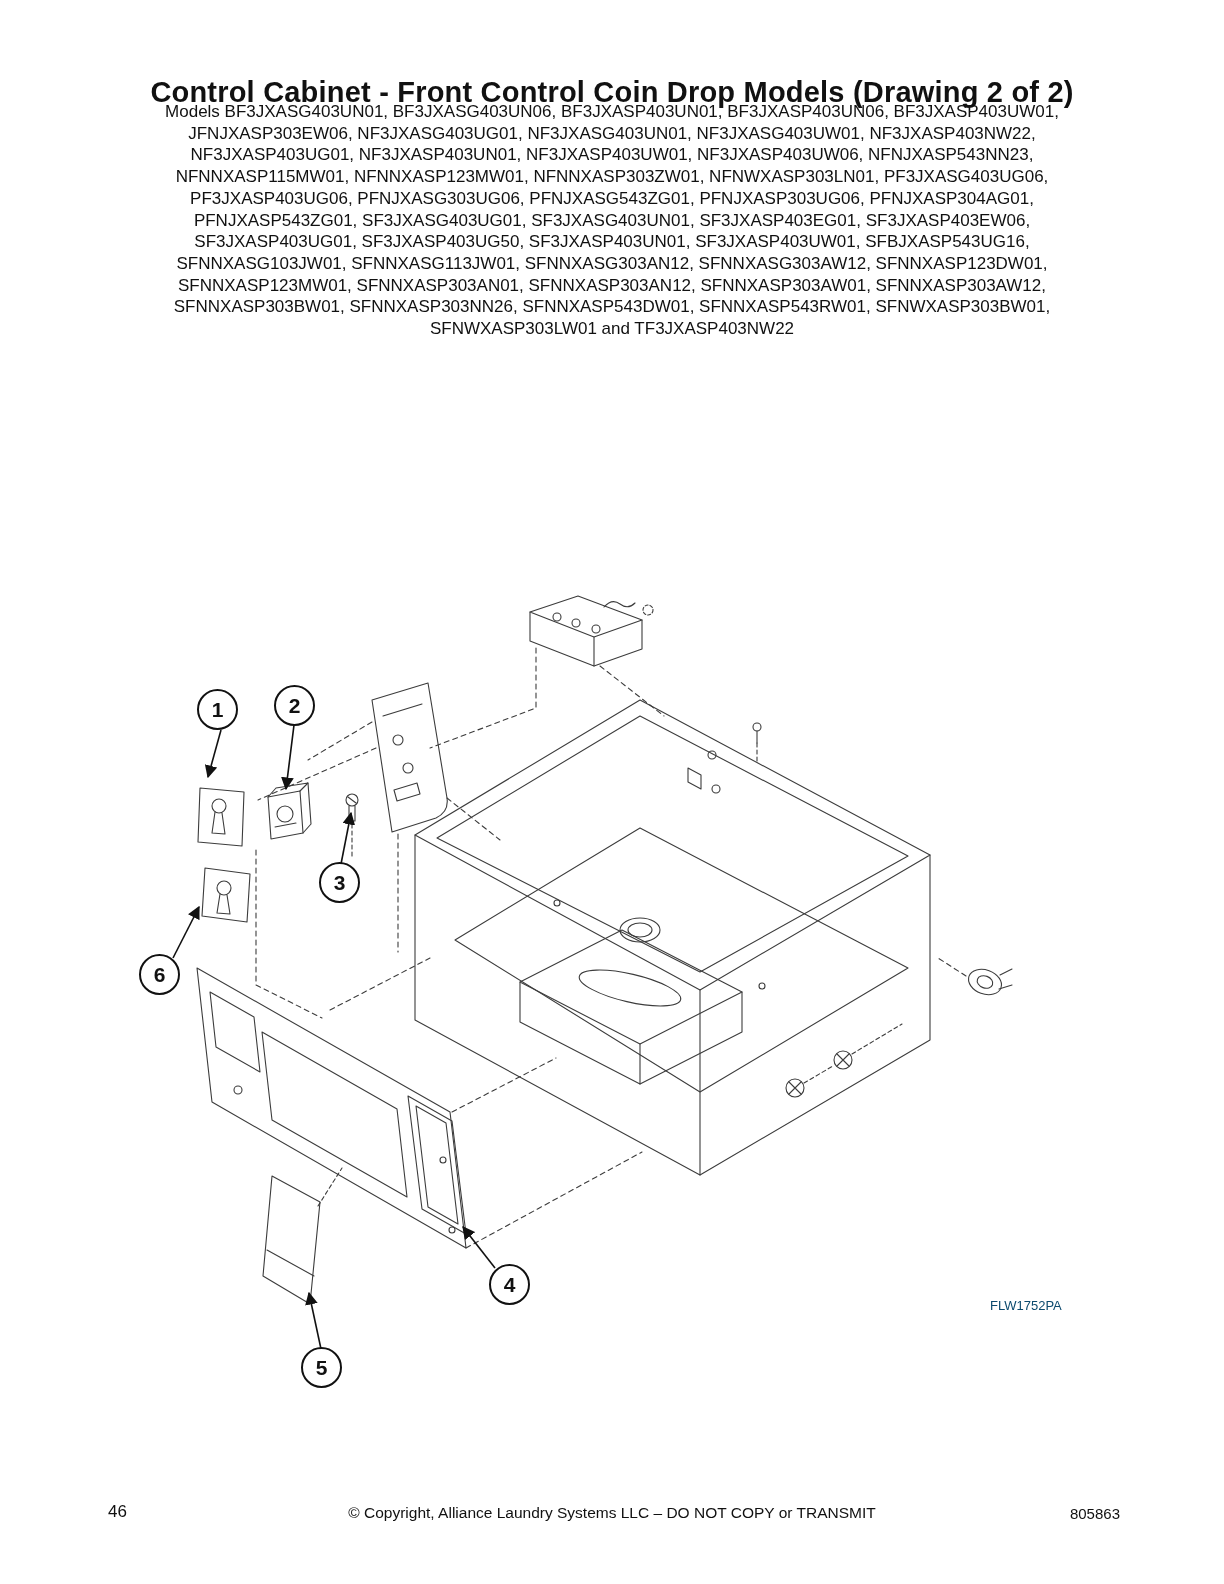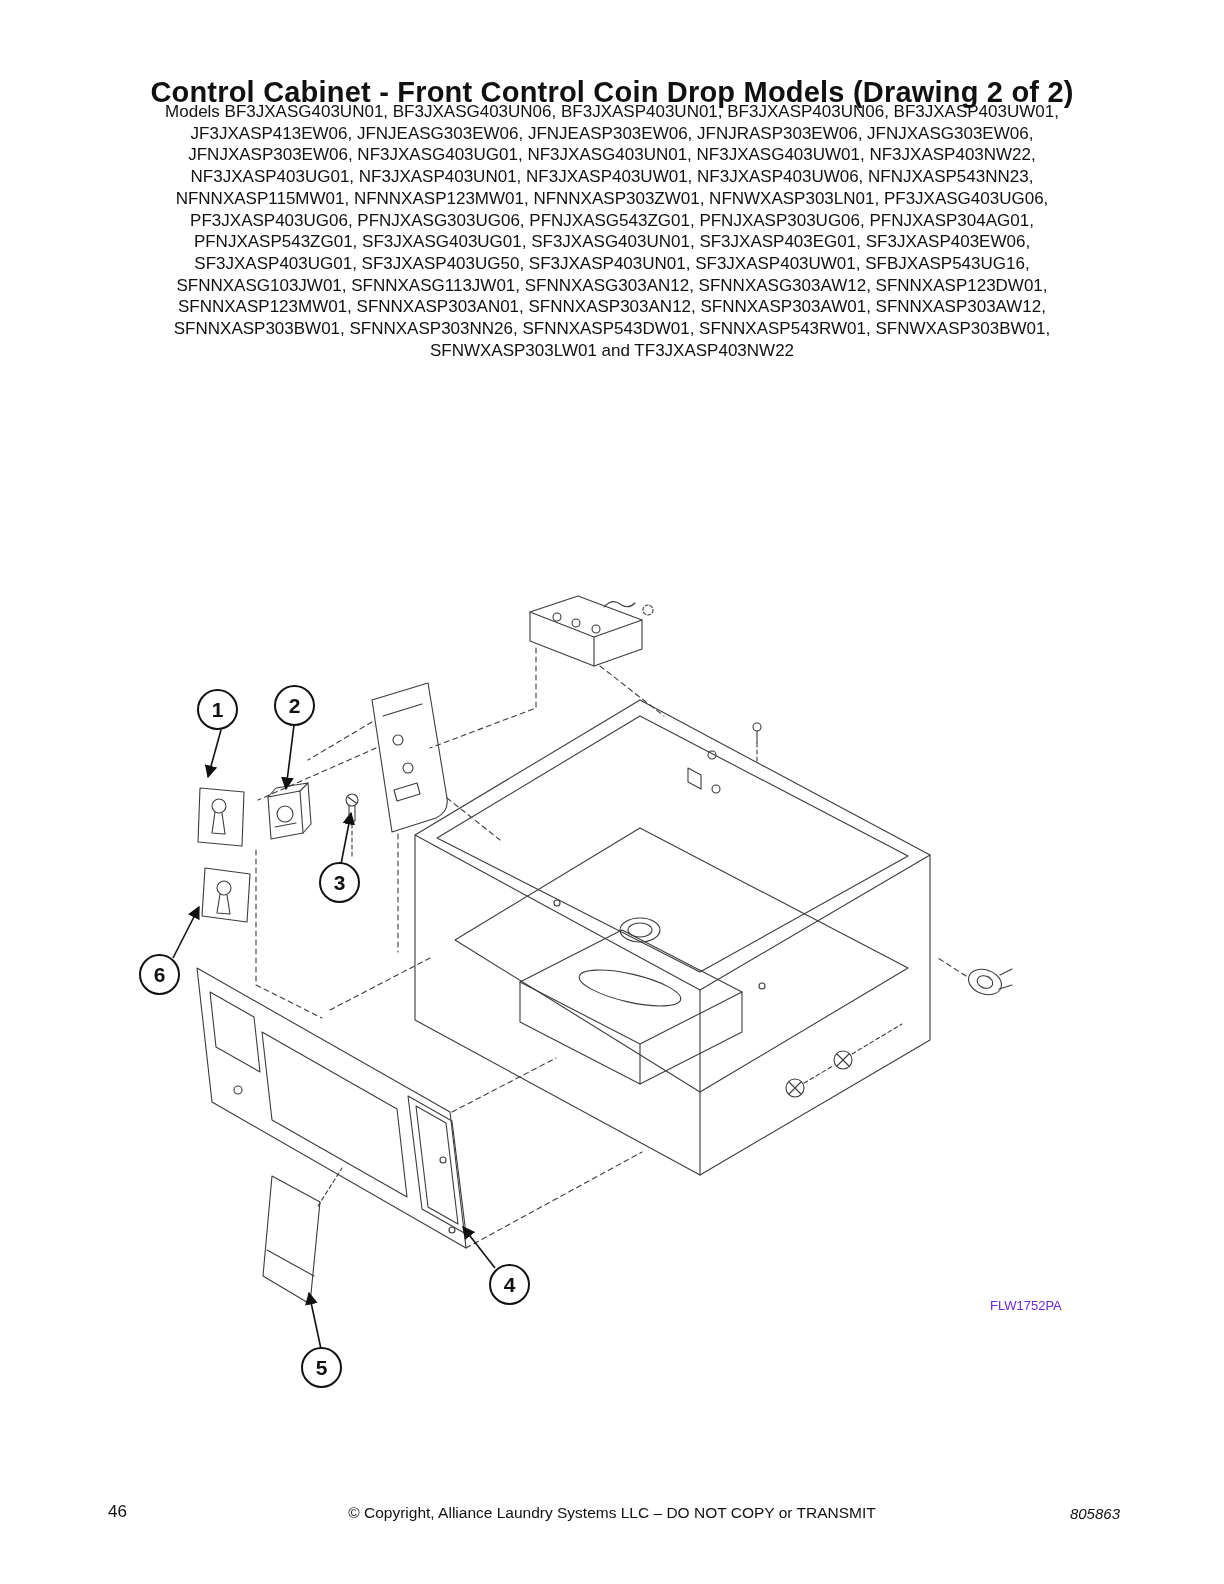--- a/index.html
+++ b/index.html
@@ -20,33 +20,32 @@
     position:absolute;width:37px;height:37px;border:2.5px solid #111;border-radius:50%;
     background:#fff;display:flex;align-items:center;justify-content:center;
     font-size:21px;font-weight:bold;color:#111;box-sizing:content-box;
   }
   .co1{left:197px;top:689px}
   .co2{left:274px;top:685px}
   .co3{left:319px;top:862px}
   .co6{left:139px;top:954px}
   .co4{left:489px;top:1264px}
   .co5{left:301px;top:1347px}
-  .figure-code{position:absolute;left:990px;top:1298px;font-size:13px;color:#6d28d9;}
+  .figure-code{position:absolute;left:990px;top:1298px;font-size:13px;color:#0c4a6e;}
   .page-num{position:absolute;left:108px;top:1502px;font-size:17px;}
   .copyright{position:absolute;left:0;top:1504px;width:100%;text-align:center;font-size:15.5px;font-weight:normal;}
-  .doc-num{position:absolute;right:104px;top:1505px;font-size:15px;font-style:italic;}
+  .doc-num{position:absolute;right:104px;top:1505px;font-size:15px;}
 </style>
 </head>
 <body>
 
 <h1 class="page-title">Control Cabinet - Front Control Coin Drop Models (Drawing 2 of 2)</h1>
 
 <div class="model-list">
   <div class="model-line">Models BF3JXASG403UN01, BF3JXASG403UN06, BF3JXASP403UN01, BF3JXASP403UN06, BF3JXASP403UW01,</div>
-  <div class="model-line">JF3JXASP413EW06, JFNJEASG303EW06, JFNJEASP303EW06, JFNJRASP303EW06, JFNJXASG303EW06,</div>
   <div class="model-line">JFNJXASP303EW06, NF3JXASG403UG01, NF3JXASG403UN01, NF3JXASG403UW01, NF3JXASP403NW22,</div>
   <div class="model-line">NF3JXASP403UG01, NF3JXASP403UN01, NF3JXASP403UW01, NF3JXASP403UW06, NFNJXASP543NN23,</div>
   <div class="model-line">NFNNXASP115MW01, NFNNXASP123MW01, NFNNXASP303ZW01, NFNWXASP303LN01, PF3JXASG403UG06,</div>
   <div class="model-line">PF3JXASP403UG06, PFNJXASG303UG06, PFNJXASG543ZG01, PFNJXASP303UG06, PFNJXASP304AG01,</div>
   <div class="model-line">PFNJXASP543ZG01, SF3JXASG403UG01, SF3JXASG403UN01, SF3JXASP403EG01, SF3JXASP403EW06,</div>
   <div class="model-line">SF3JXASP403UG01, SF3JXASP403UG50, SF3JXASP403UN01, SF3JXASP403UW01, SFBJXASP543UG16,</div>
   <div class="model-line">SFNNXASG103JW01, SFNNXASG113JW01, SFNNXASG303AN12, SFNNXASG303AW12, SFNNXASP123DW01,</div>
   <div class="model-line">SFNNXASP123MW01, SFNNXASP303AN01, SFNNXASP303AN12, SFNNXASP303AW01, SFNNXASP303AW12,</div>
   <div class="model-line">SFNNXASP303BW01, SFNNXASP303NN26, SFNNXASP543DW01, SFNNXASP543RW01, SFNWXASP303BW01,</div>
   <div class="model-line">SFNWXASP303LW01 and TF3JXASP403NW22</div>

